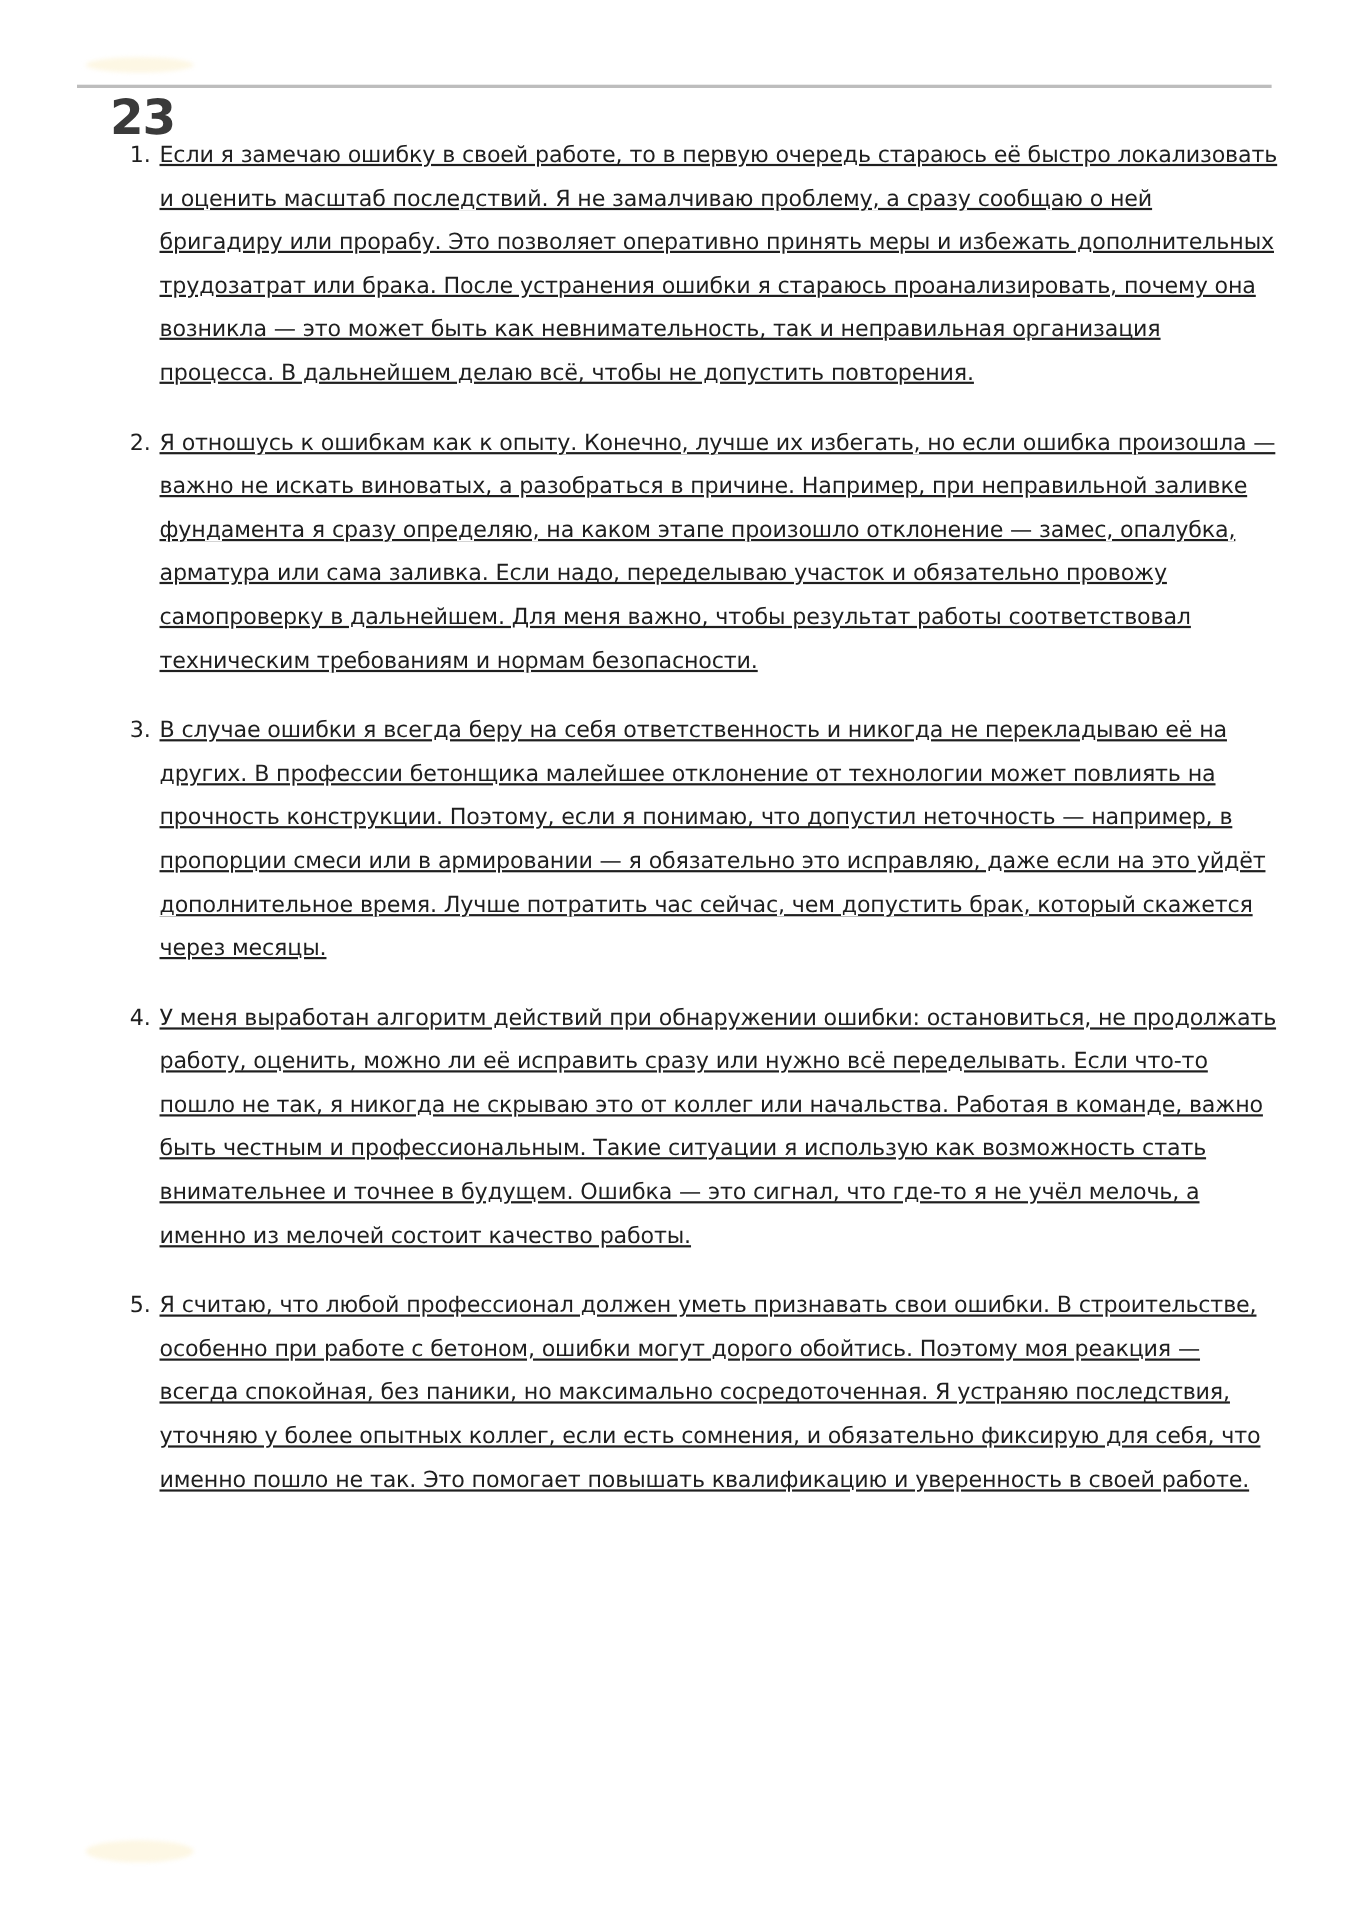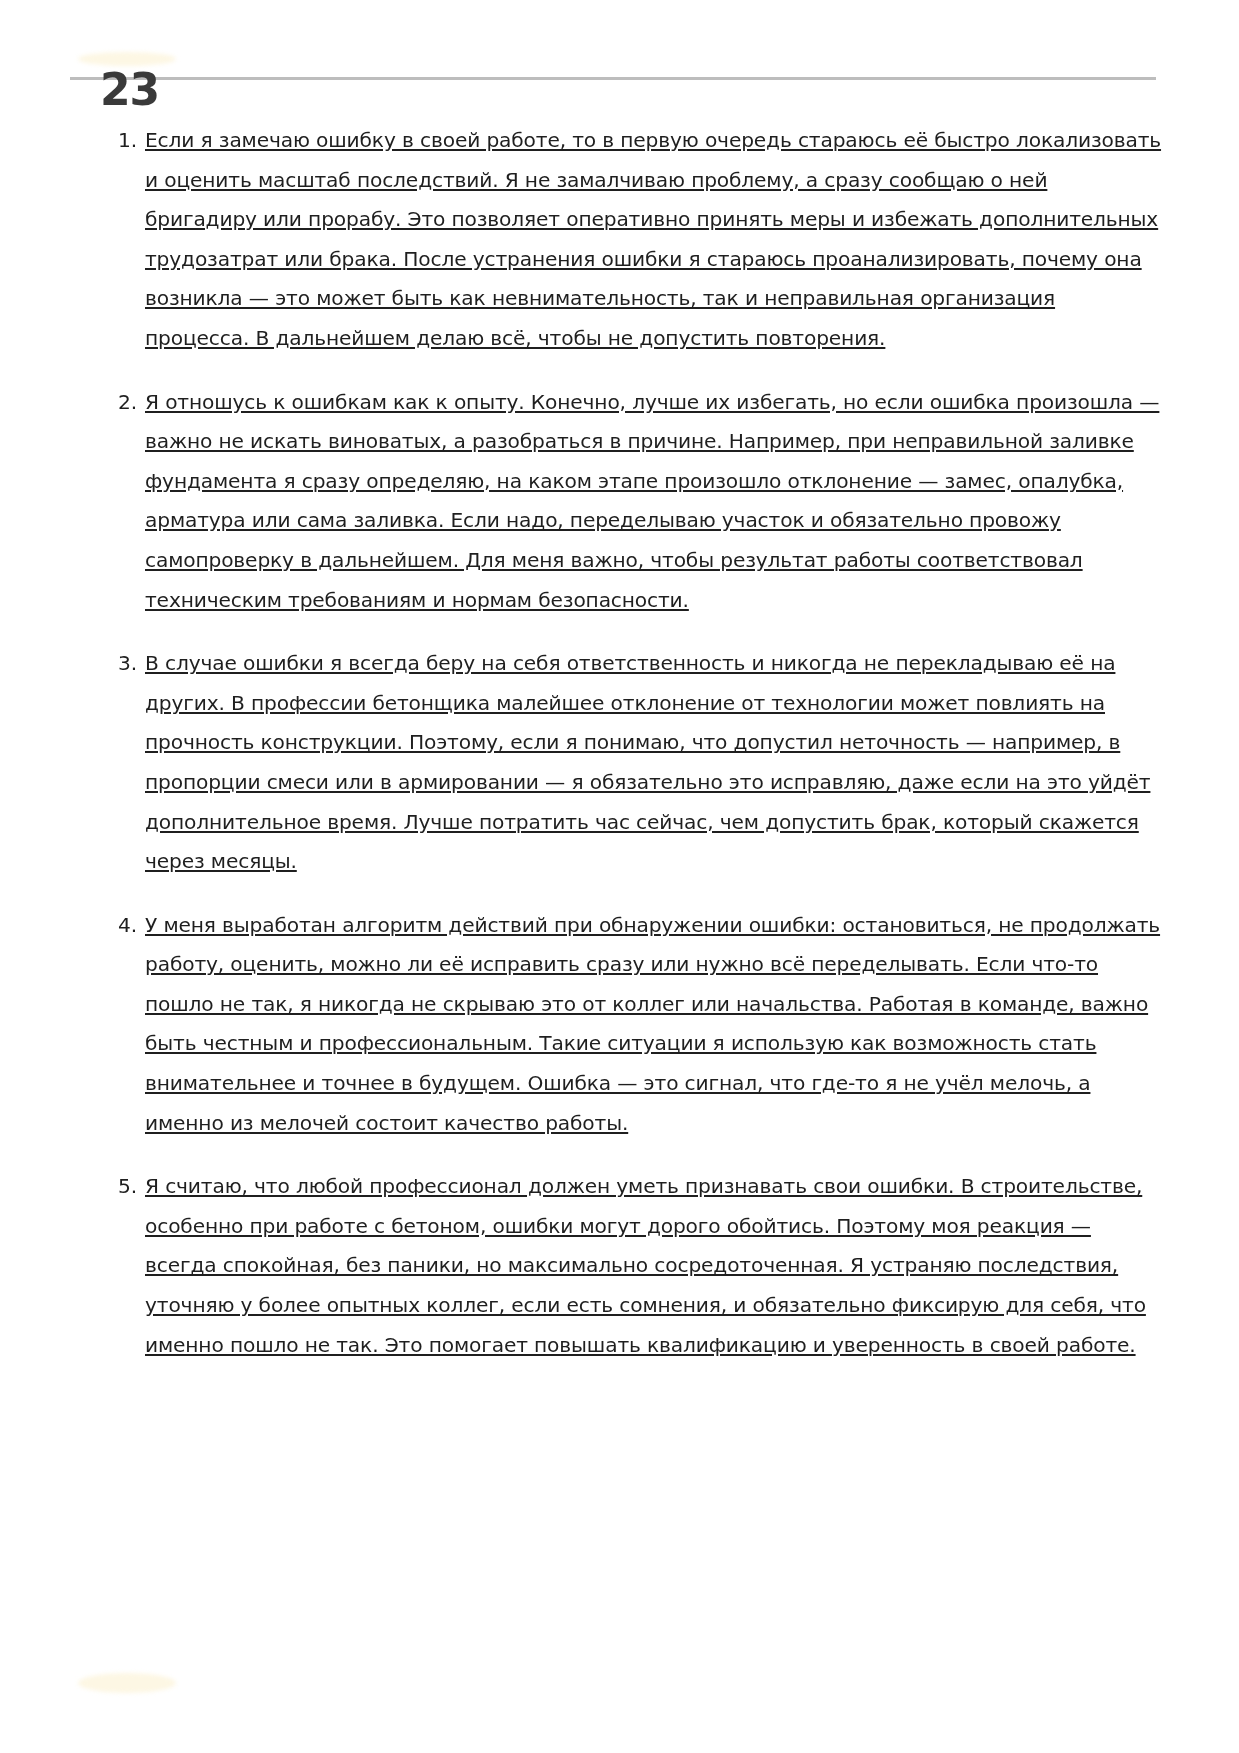--- a/index.html
+++ b/index.html
@@ -30,21 +30,21 @@
       position: absolute;
       left: 70px;
       top: 77px;
       width: 1086px;
       height: 3px;
       background: #bdbdbd;
     }
     .page-number {
       position: absolute;
       left: 100px;
-      top: 60px;
+      top: 78px;
       font-family: "DejaVu Sans", sans-serif;
       font-weight: bold;
       font-size: 44px;
       line-height: 60px;
       color: #3a3a3a;
       letter-spacing: -1px;
     }
     .answers {
       position: absolute;
       left: 118px;

